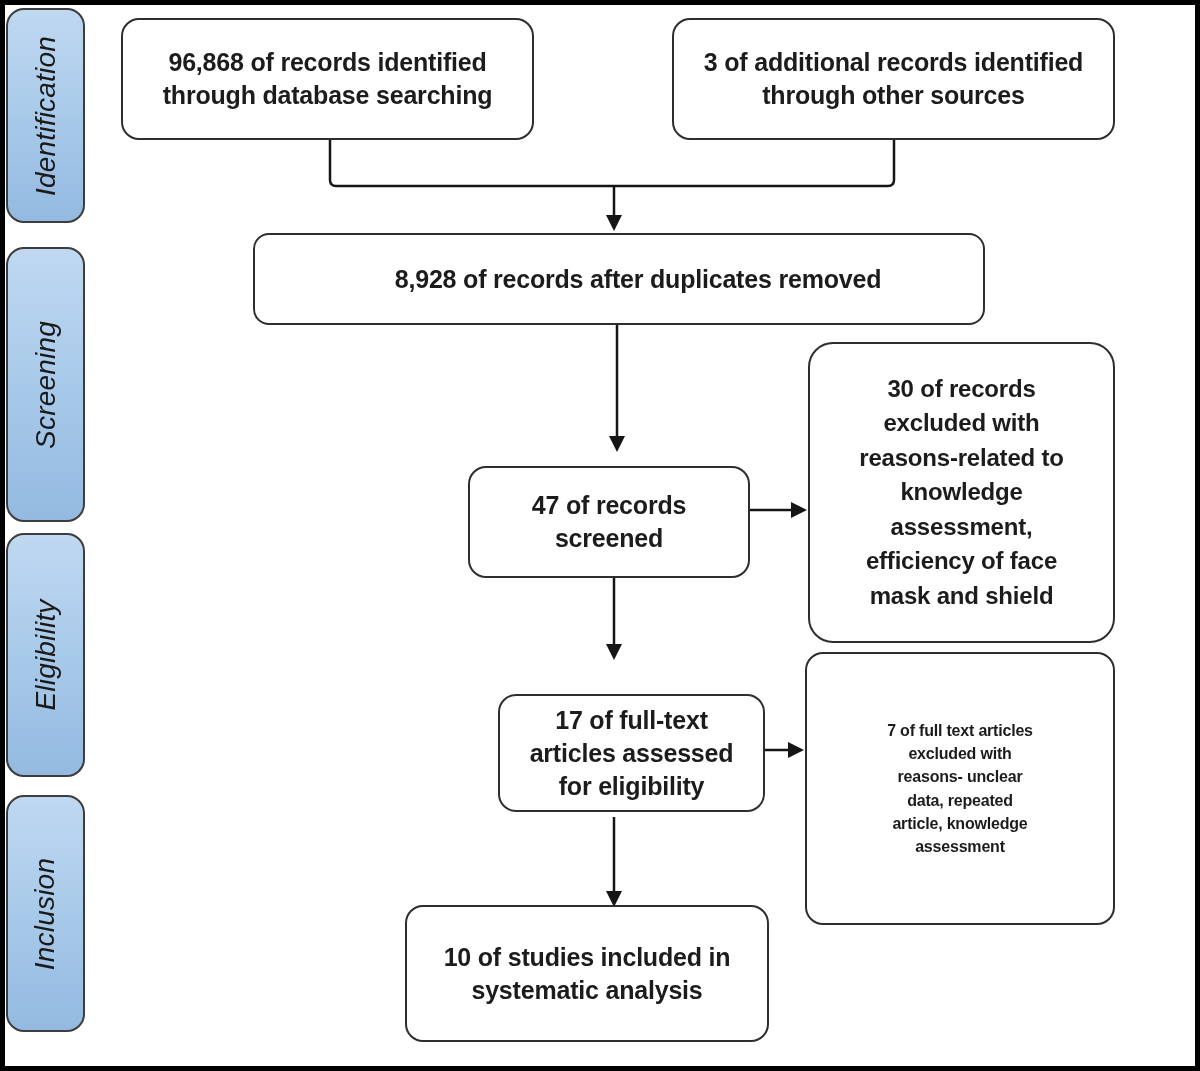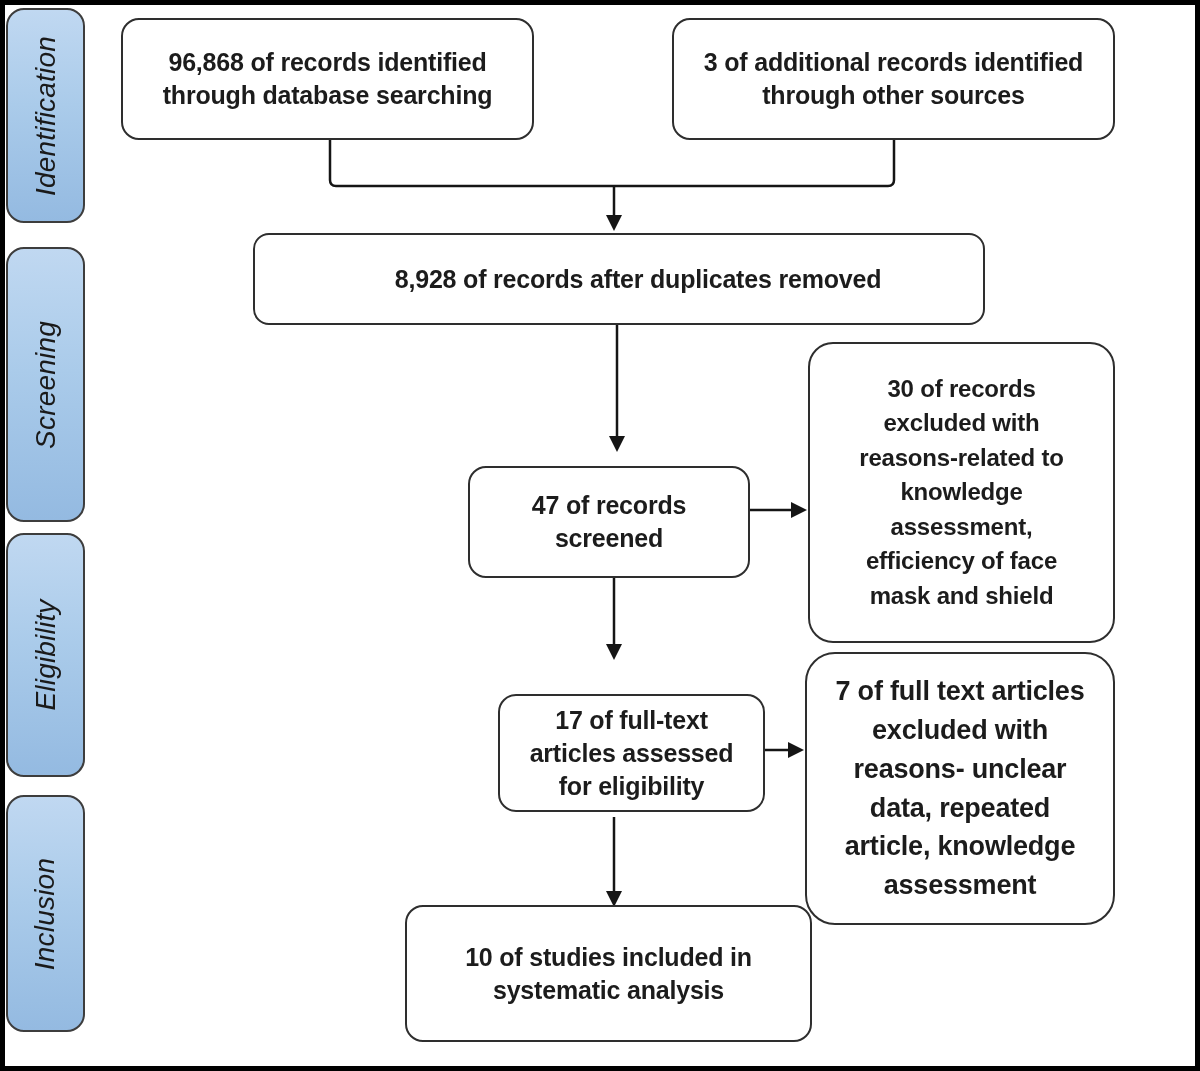--- a/index.html
+++ b/index.html
@@ -62,22 +62,22 @@
     white-space:pre-line;
     z-index:2;
     font-weight:bold;
   }
   #box-database           { left:121px; top:18px;  width:413px; height:122px; }
   #box-other-sources      { left:672px; top:18px;  width:443px; height:122px;text-align:center; }
   #box-after-duplicates   { left:253px; top:233px; width:732px; height:92px;  border-radius:16px;padding-left:38px; }
   #box-screened           { left:468px; top:453px; width:282px; height:112px;margin-top:13px; }
   #box-excluded-screening { left:808px; top:342px; width:307px; height:301px; border-radius:25px; font-size:24px; line-height:1.44; }
   #box-fulltext           { left:480px; top:694px; width:267px; height:118px;margin-left:18px; }
-  #box-excluded-fulltext  { left:805px; top:652px; width:310px; height:273px; border-radius:30px; font-size:27px; line-height:1.44; }
-  #box-included           { left:405px; top:905px; width:407px; height:137px; }
+  #box-excluded-fulltext  { left:805px; top:652px; width:310px; height:273px; border-radius:18px; font-size:16px; line-height:1.44; }
+  #box-included           { left:405px; top:905px; width:364px; height:137px; }
 
   .arrows { position:absolute; inset:0; z-index:1; pointer-events:none; }
   .arrows line, .arrows path { stroke:var(--arrow, #151515); stroke-width:2.5; fill:none; }
   .arrows polygon { fill:var(--arrow, #151515); stroke:none; }
 </style>
 </head>
 <body>
 
 <div class="canvas">
 

